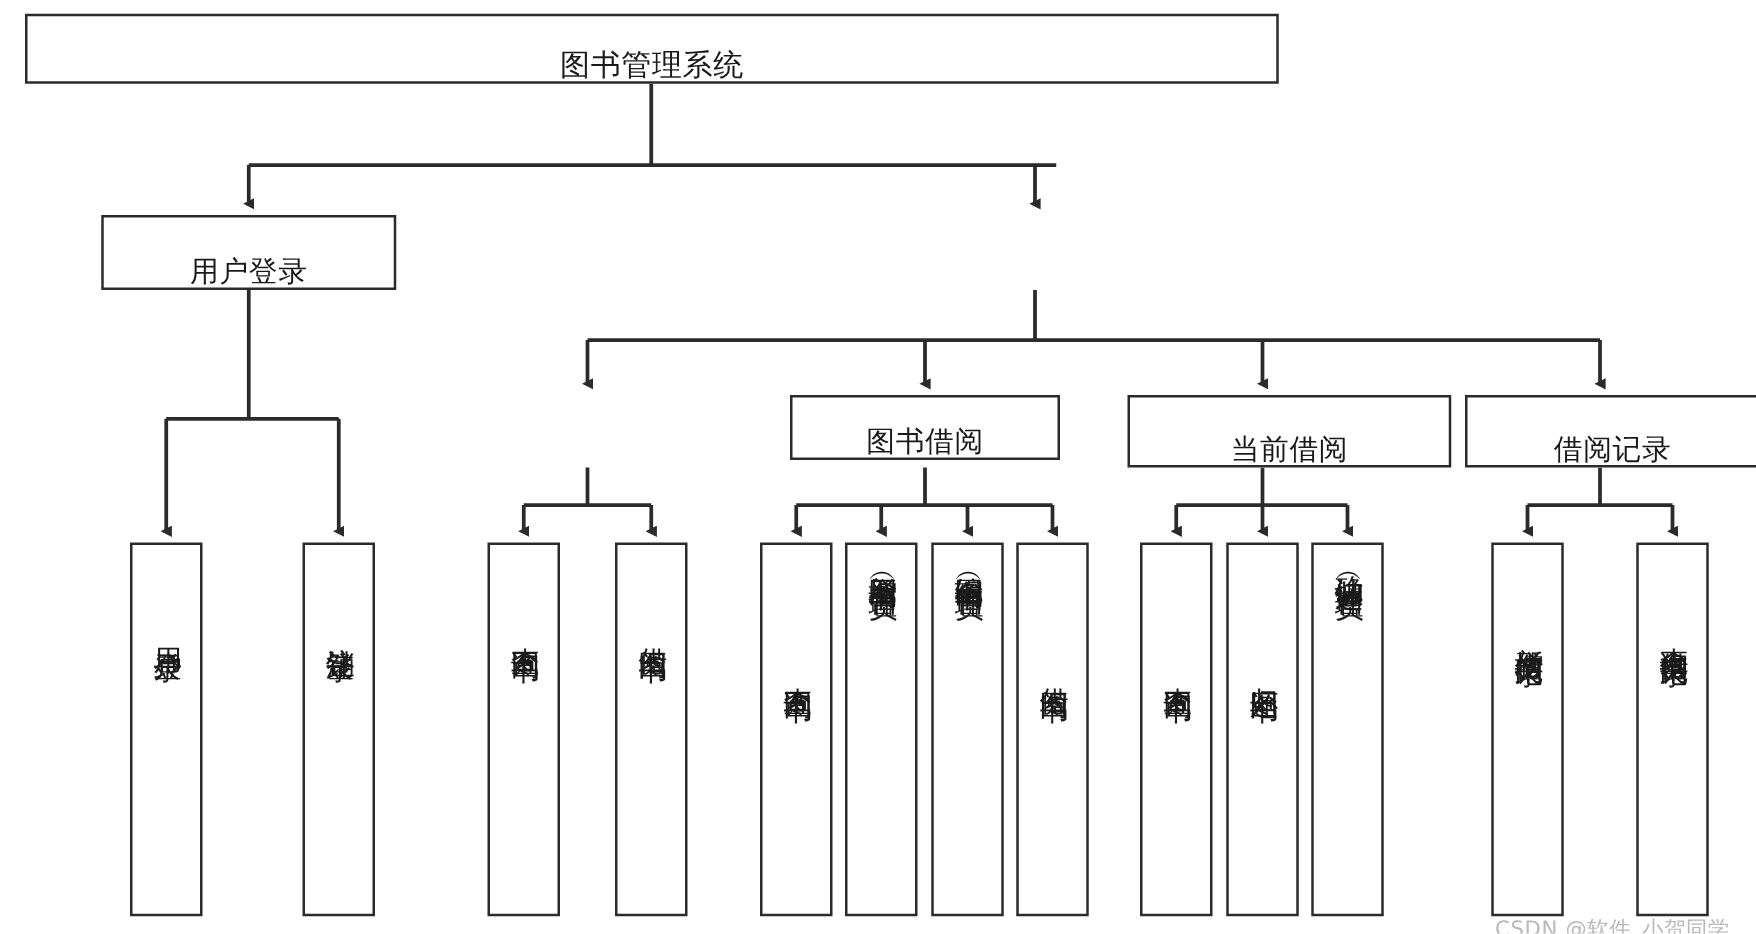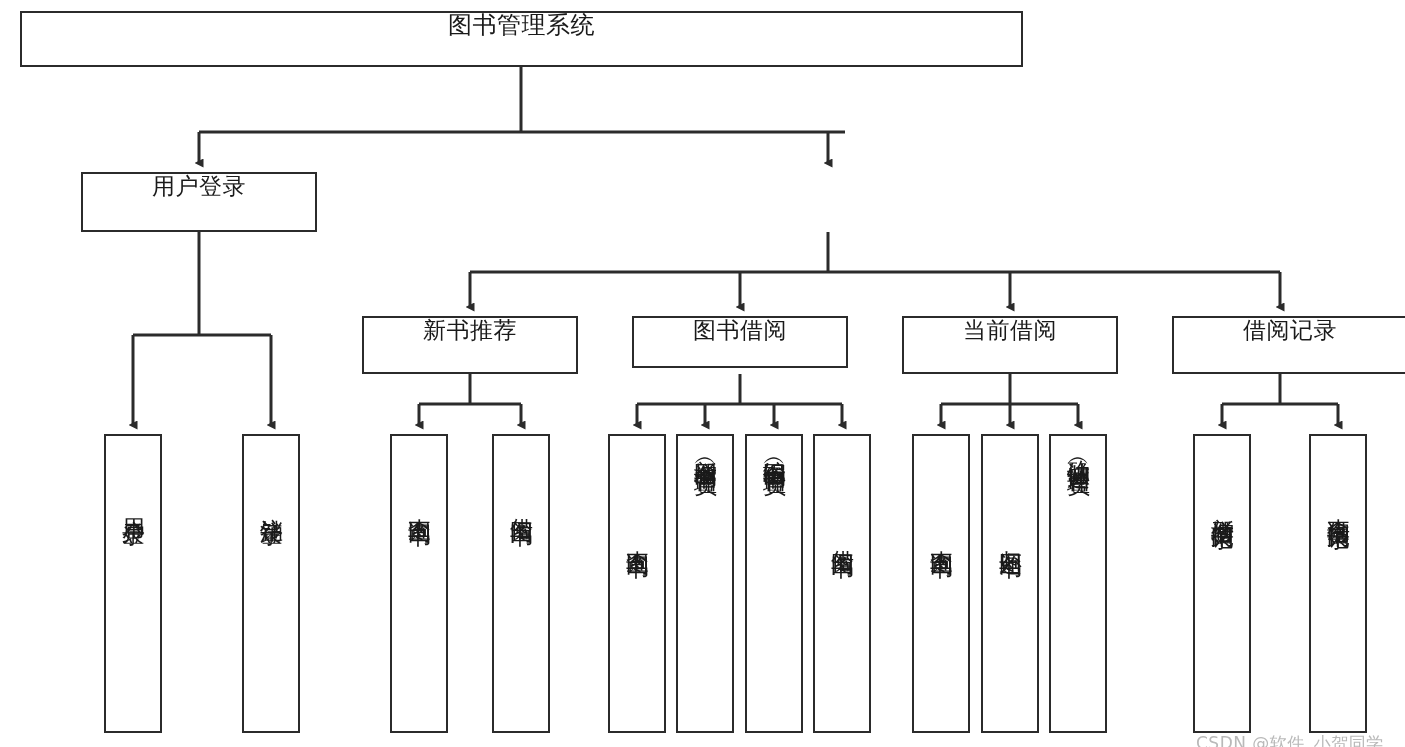--- a/index.html
+++ b/index.html
@@ -25,21 +25,21 @@
     width: 1405px;
     height: 747px;
     pointer-events: none;
   }
   .node {
     position: absolute;
     box-sizing: border-box;
     background: #ffffff;
     border: 2px solid #2b2b2b;
     display: flex;
-    align-items: flex-start;
+    align-items: flex-end;
     justify-content: center;
     color: #1a1a1a;
   }
   .node .label {
     display: block;
     text-align: center;
     line-height: 1.05;
     white-space: pre;
   }
   
@@ -135,27 +135,24 @@
   </svg>
 
   <div class="node horiz title-node" style="left:20px; top:11px; width:1003px; height:56px;">
     <span class="label">图书管理系统</span>
   </div>
 
   <div class="node horiz" style="left:81px; top:172px; width:236px; height:60px;">
     <span class="label">用户登录</span>
   </div>
 
-  <div class="node horiz" style="left:362px; top:316px; width:216px; height:58px;">
-    <span class="label">新书推荐</span>
-  </div>
   <div class="node horiz" style="left:632px; top:316px; width:216px; height:52px;">
     <span class="label">图书借阅</span>
   </div>
-  <div class="node horiz" style="left:902px; top:316px; width:216px; height:58px;">
+  <div class="node horiz" style="left:902px; top:316px; width:259px; height:58px;">
     <span class="label">当前借阅</span>
   </div>
   <div class="node horiz" style="left:1172px; top:316px; width:236px; height:58px;">
     <span class="label">借阅记录</span>
   </div>
 
   <div class="node vert mid" style="left:104px; top:434px; width:58px; height:299px;">
     <span class="label">用户登录</span>
   </div>
   <div class="node vert mid" style="left:242px; top:434px; width:58px; height:299px;">

